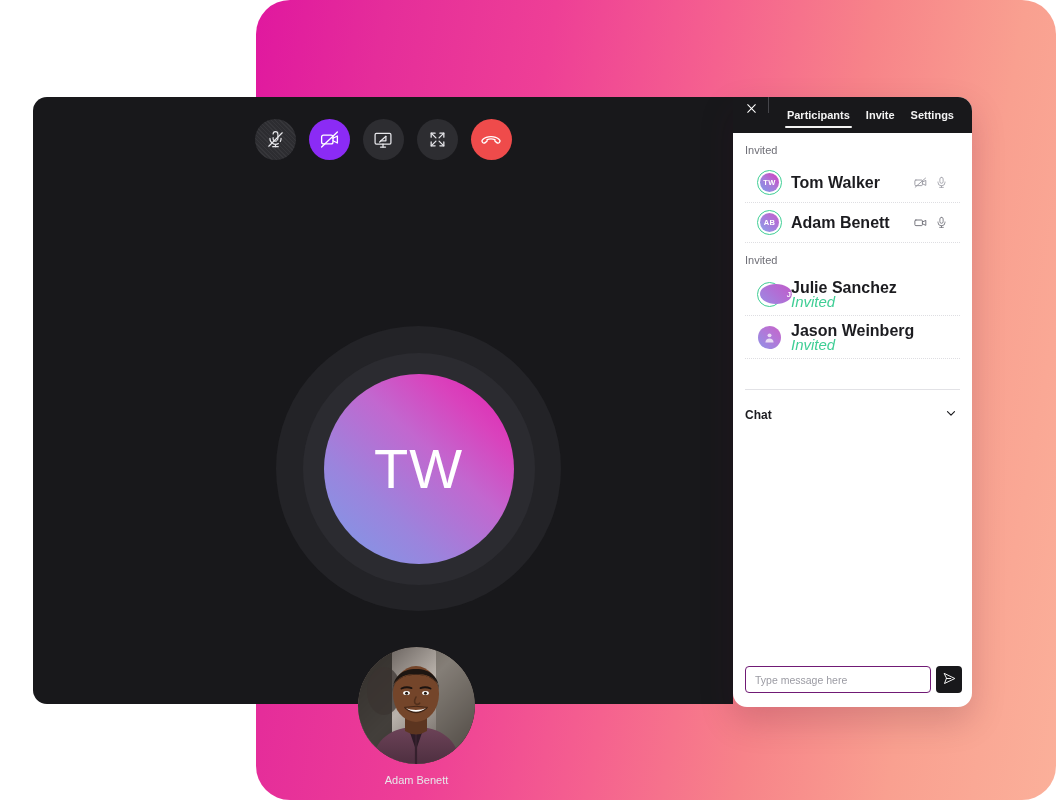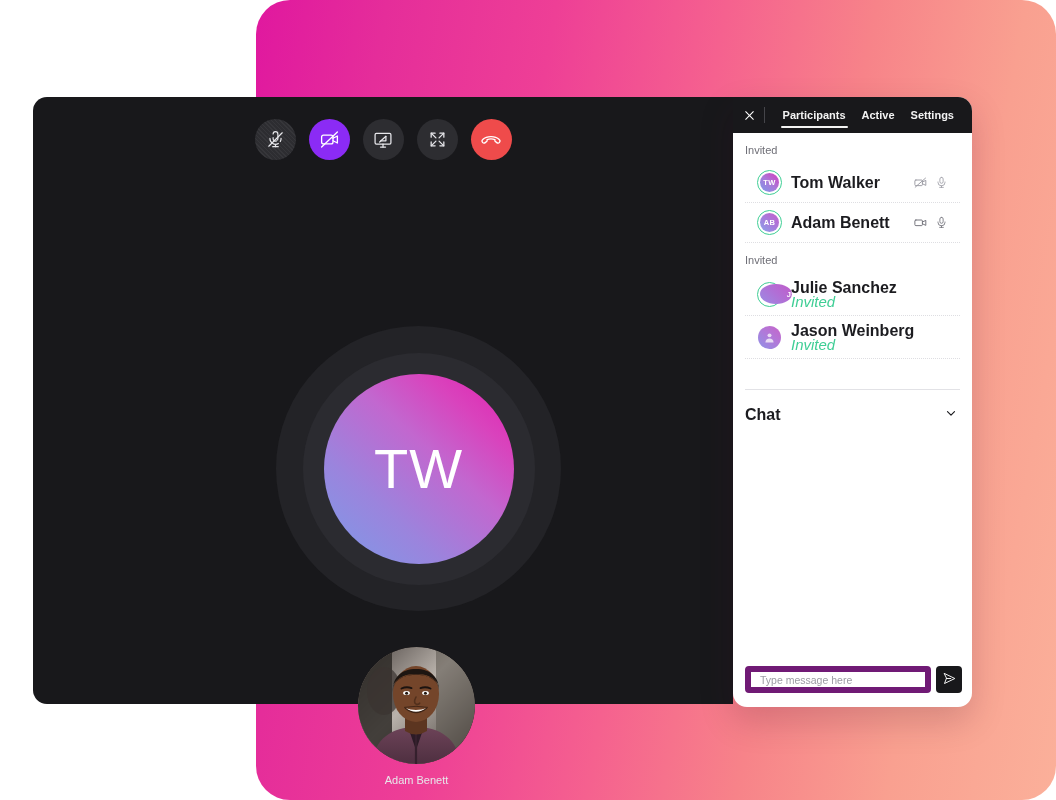--- a/index.html
+++ b/index.html
@@ -110,21 +110,20 @@
     background: #ffffff;
     border-radius: 0 14px 14px 14px;
     box-shadow: 0 14px 34px rgba(60,10,40,.18);
     overflow: hidden;
     display: flex; flex-direction: column;
   }
   #panel-header {
     height: 36px;
     background: #18181b;
     display: flex;
-    align-items: center;
     padding: 0 10px;
     flex: 0 0 auto;
   }
   #close-btn {
     width: 22px; height: 22px;
     display:flex; align-items:center; justify-content:center;
     cursor:pointer;
     margin-right: 8px;
   }
   #hdr-divider { width:1px; height:16px; background:#45454a; margin-right:10px; }
@@ -186,31 +185,31 @@
   .picons span { display:flex; cursor:pointer; }
 
   #plist-spacer { height: 30px; }
 
   #chat-divider { height:1px; background:#e2e2e6; margin: 0 12px; }
   #chat-header {
     display:flex; align-items:center; justify-content:space-between;
     padding: 16px 14px 14px 12px;
     cursor: pointer;
   }
-  #chat-title { font-size: 16px; font-weight: 700; color:#1c1c20; }
+  #chat-title { font-size: 12px; font-weight: 700; color:#1c1c20; }
   #chat-body { flex: 1 1 auto; }
   #chat-input-row {
     display:flex; align-items:center;
     padding: 0 10px 14px 12px;
     gap: 0;
   }
   #chat-input {
     flex: 1 1 auto;
     height: 27px;
-    border: 6px solid #701a75;
+    border: 1px solid #701a75;
     border-radius: 4px;
     padding: 0 9px;
     font-size: 10.5px;
     color: #2a2a2e;
     font-family: "Liberation Sans", sans-serif;
     outline: none;
     background: #fff;
   }
   #chat-input::placeholder { color:#9b9ba3; }
   #send-btn {
@@ -359,21 +358,21 @@
   <div id="panel">
 
     <div id="panel-header">
       <div id="close-btn">
         <svg width="13" height="13" viewBox="0 0 24 24" fill="none" stroke="#ffffff" stroke-width="2" stroke-linecap="round">
           <path d="M5 5 L19 19 M19 5 L5 19"></path>
         </svg>
       </div>
       <div id="hdr-divider"></div>
       <div class="tab active">Participants</div>
-      <div class="tab">Active</div>
+      <div class="tab">Invite</div>
       <div class="tab">Settings</div>
     </div>
 
     <div id="plist">
 
       <div class="section-label">Invited</div>
 
       <div class="prow">
         <div class="pav-ring">
           <div class="pav g1">TW</div>

